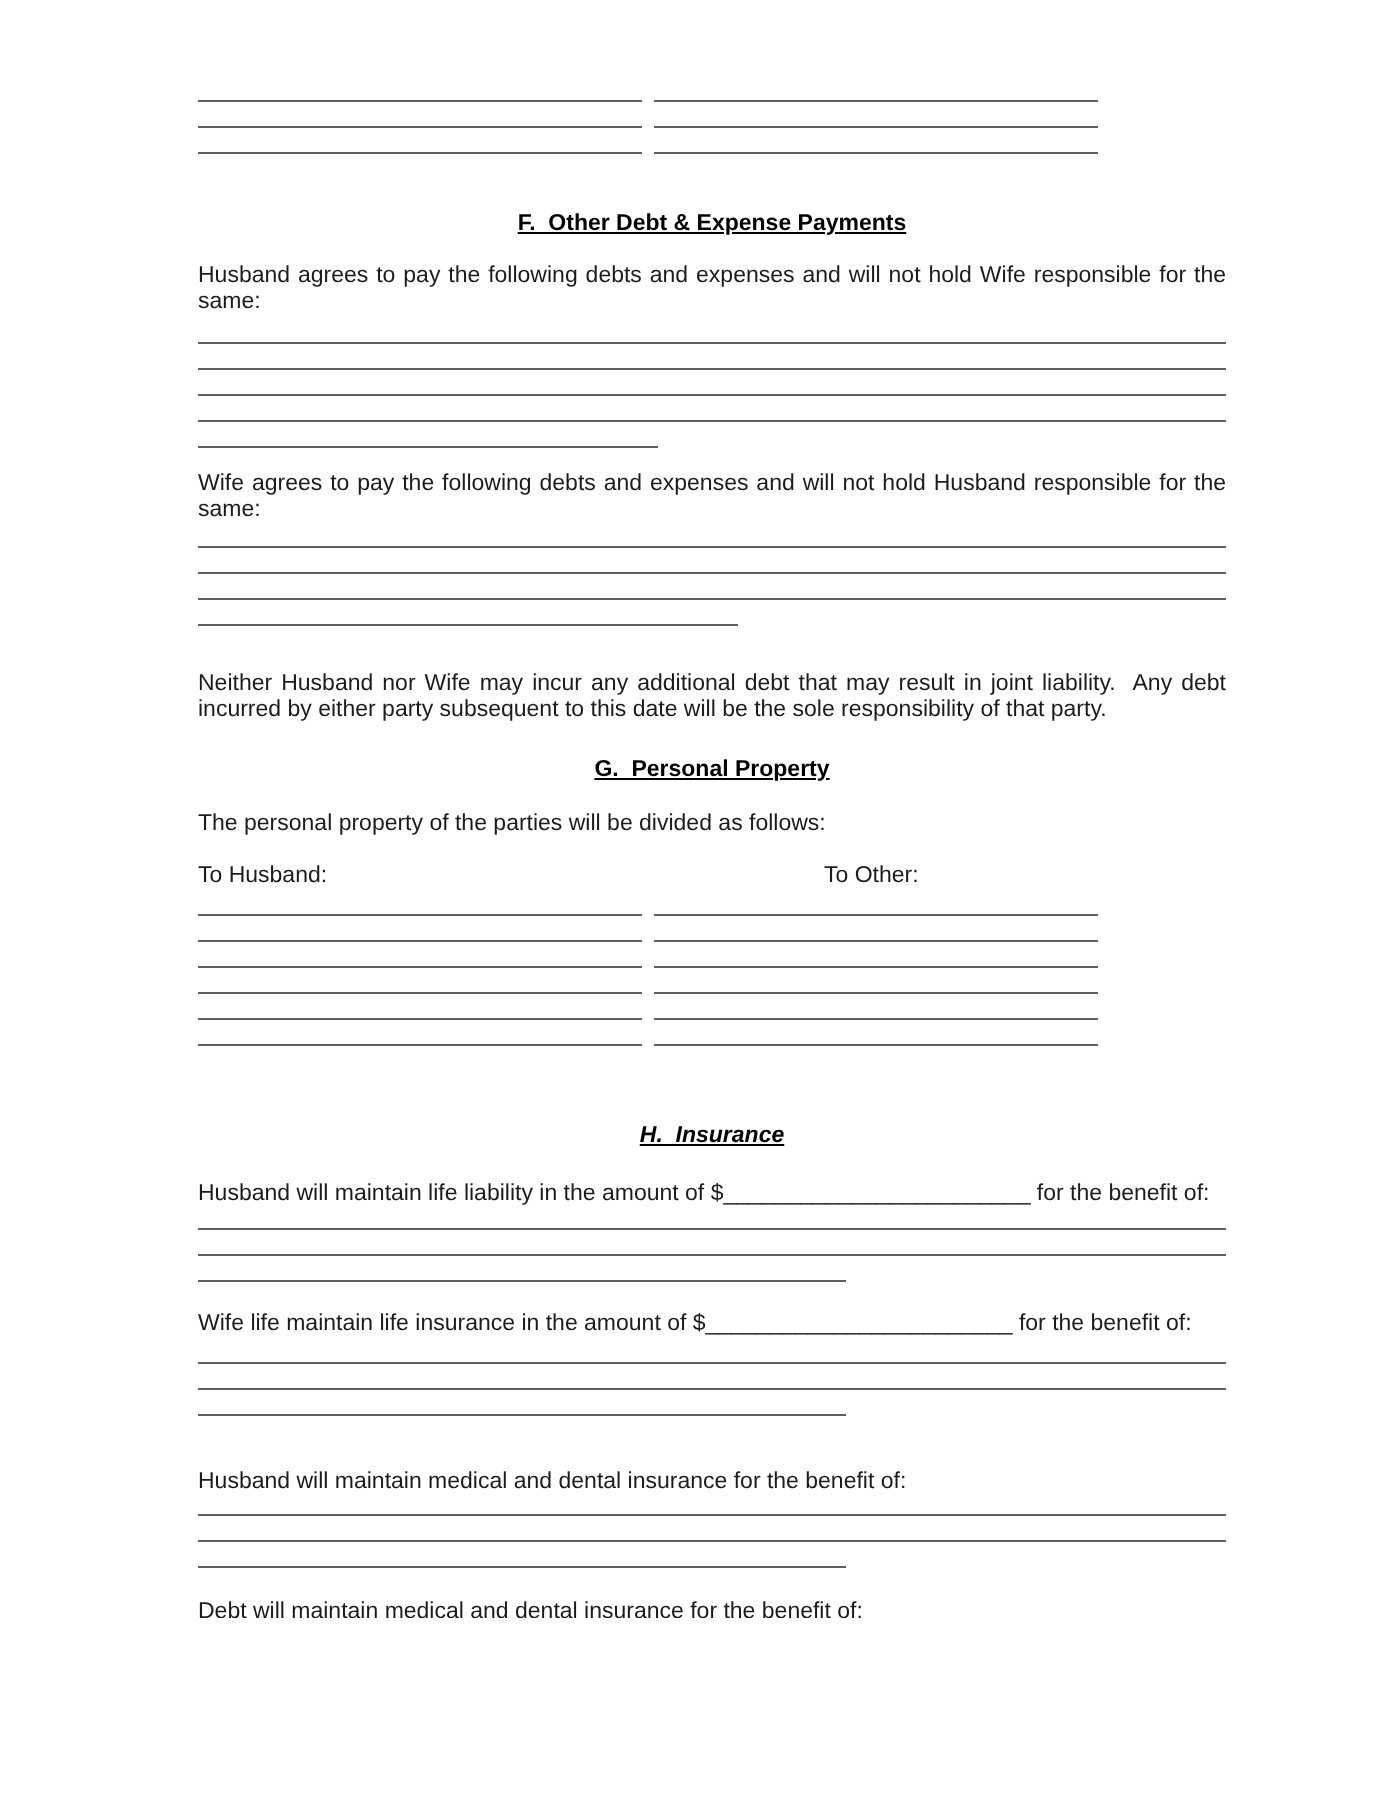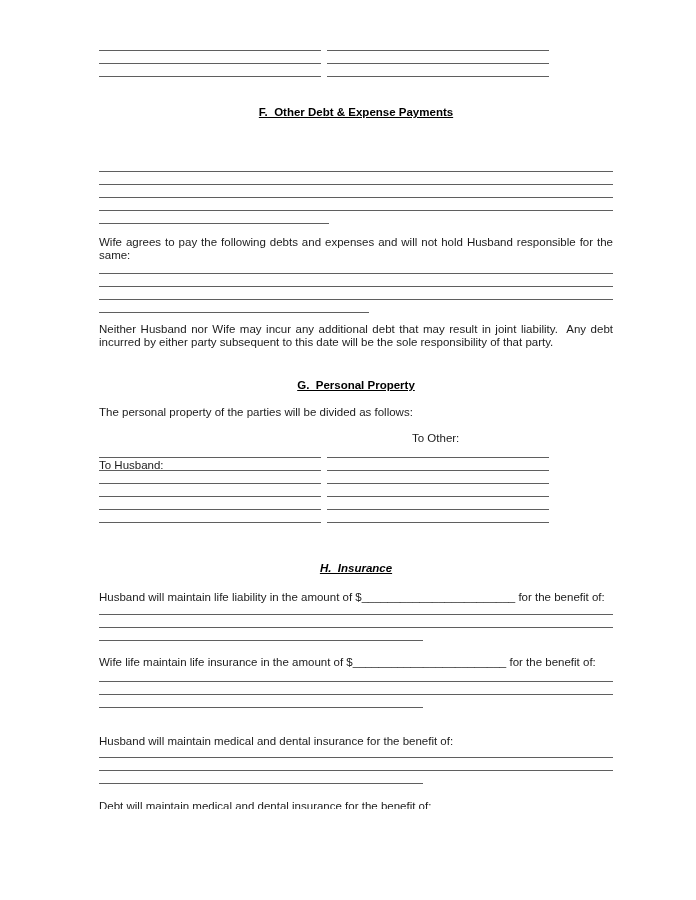--- a/index.html
+++ b/index.html
@@ -26,21 +26,21 @@
   .lines > .ln { box-sizing: content-box; }
   .p230 { width: 230px; }
   .p270 { width: 270px; }
   .p324 { width: 324px; }
 
   
   .cols .row { display: flex; gap: 6px; height: 12px; }
   .cols .cell { width: 222px; border-bottom: 1px solid #5f5f5f; }
 
   .labels-row { position: relative; height: 13px; }
-  .labels-row .lbl-left { position: absolute; left: 0; top: 0; margin-top: 27px; }
+  .labels-row .lbl-left { position: absolute; left: 0; top: 0; }
   .labels-row .lbl-right { position: absolute; left: 313px; top: 0; }
 
   .footer { text-align: center; font-size: 11px; color: #222; }
 </style>
 </head>
 <body>
 
 <div class="page">
 
   <div class="abs cols" style="top:39px;">
@@ -53,39 +53,40 @@
         <div class="cell"></div>
       </div>
     <div class="row" style="height:13px">
         <div class="cell"></div>
         <div class="cell"></div>
       </div>
   </div>
 
   <div class="abs heading" style="top:106px;"><span>F.&nbsp; Other Debt &amp; Expense Payments</span></div>
 
+  <div class="abs para" style="top:132px;">Husband agrees to pay the following debts and expenses and will not hold Wife responsible for the same:</div>
 
   <div class="abs lines" style="top:159px;">
     <div class="ln"></div>
     <div class="ln"></div>
     <div class="ln"></div>
     <div class="ln"></div>
     <div class="ln p230"></div>
   </div>
 
   <div class="abs para" style="top:236px;">Wife agrees to pay the following debts and expenses and will not hold Husband responsible for the same:</div>
 
   <div class="abs lines" style="top:261px;">
     <div class="ln"></div>
     <div class="ln"></div>
     <div class="ln"></div>
     <div class="ln p270"></div>
   </div>
 
-  <div class="abs para" style="top:323px;">Neither Husband nor Wife may incur any additional debt that may result in joint liability.&nbsp; Any debt incurred by either party subsequent to this date will be the sole responsibility of that party.</div>
+  <div class="abs para" style="top:336px;">Neither Husband nor Wife may incur any additional debt that may result in joint liability.&nbsp; Any debt incurred by either party subsequent to this date will be the sole responsibility of that party.</div>
 
   <div class="abs single" style="top:406px;">The personal property of the parties will be divided as follows:</div>
 
   <div class="abs heading" style="top:379px;"><span>G.&nbsp; Personal Property</span></div>
 
   <div class="abs labels-row" style="top:432px;">
     <span class="lbl-left">To Husband:</span>
     <span class="lbl-right">To Other:</span>
   </div>
 

